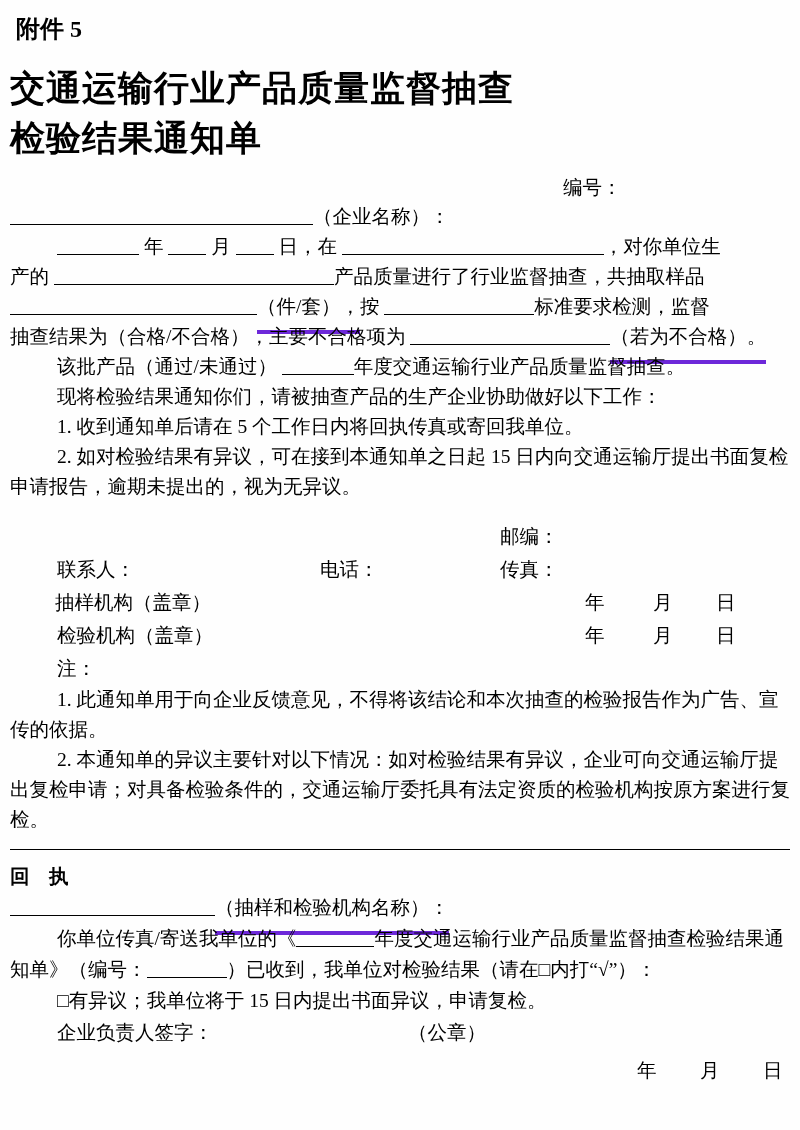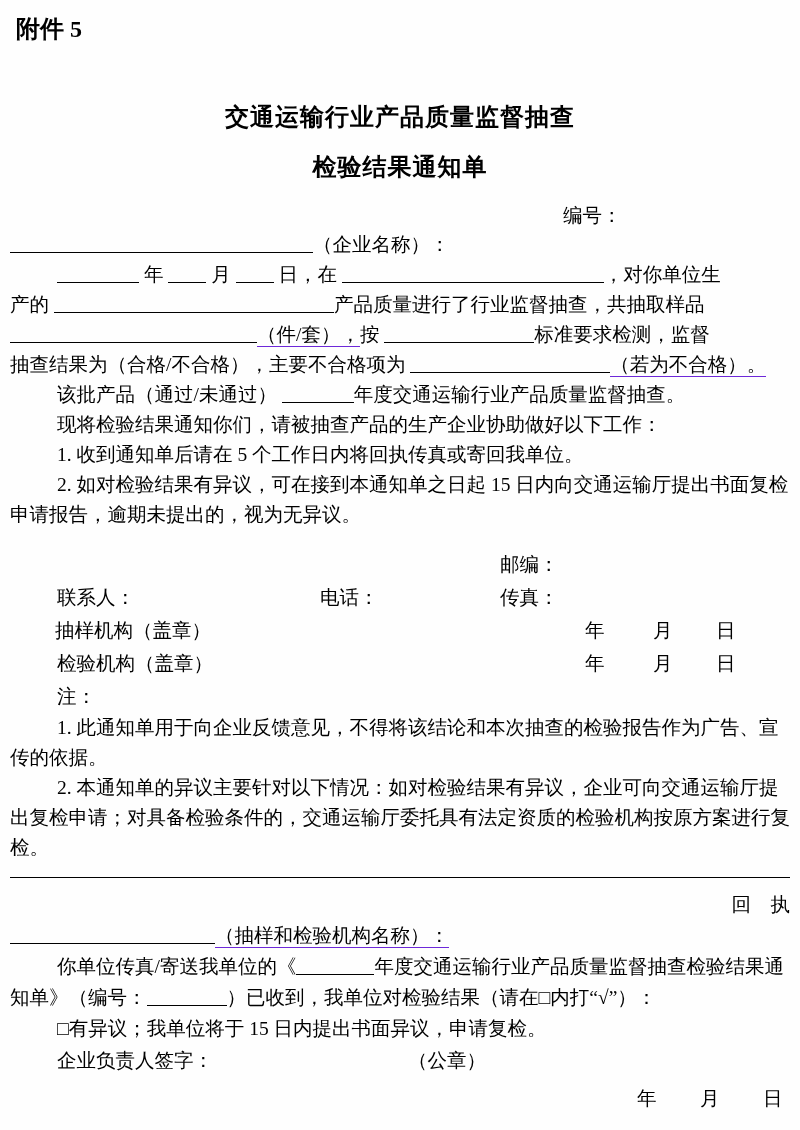--- a/index.html
+++ b/index.html
@@ -10,38 +10,38 @@
     background:#fefefe;
     color:#000;
     font-family:"Liberation Serif","DejaVu Serif",serif;
     font-size:19.5px;
     box-sizing:border-box;
     padding:16px 10px 0 10px;
     overflow:hidden;
   }
   .attachment{font-weight:bold;font-size:24px;margin-left:6px;line-height:26px;}
   .title{
-    text-align:center;font-weight:bold;font-size:24px;line-height:50px;
-    margin-top:50px;letter-spacing:1px;
+    font-weight:bold;font-size:35px;line-height:50px;
+    margin-top:22px;letter-spacing:1px;
   }
   .number-row{margin-left:553px;margin-top:10px;height:28px;line-height:28px;}
   .line{line-height:30px;white-space:nowrap;}
   .para{line-height:30px;text-indent:47px;}
   .indent{text-indent:47px;}
   .blank{
     display:inline-block;
     border-bottom:1px solid #000;
     height:18px;margin-bottom:-2px;
   }
-  .ultext{border-bottom:1px solid #6d28d9;padding-bottom:1px;}
+  .ultext{border-bottom:4px solid #6d28d9;padding-bottom:13px;}
   .contact{margin-top:18px;}
   .crow{position:relative;height:33px;line-height:33px;}
   .crow span{position:absolute;top:0;}
   .divider{border:none;border-top:1.5px solid #000;margin:14px 0 0 0;}
-  .receipt-title{text-align:right;line-height:30px;margin-top:12px;}
+  .receipt-title{text-align:left;line-height:30px;margin-top:12px;font-weight:bold;}
   .rline{line-height:31px;white-space:nowrap;}
   .rpara{line-height:31px;text-indent:47px;}
   .daterow{position:relative;height:31px;line-height:31px;margin-top:6px;}
   .daterow span{position:absolute;top:0;}
 </style>
 </head>
 <body>
 
 <div class="page">
 

